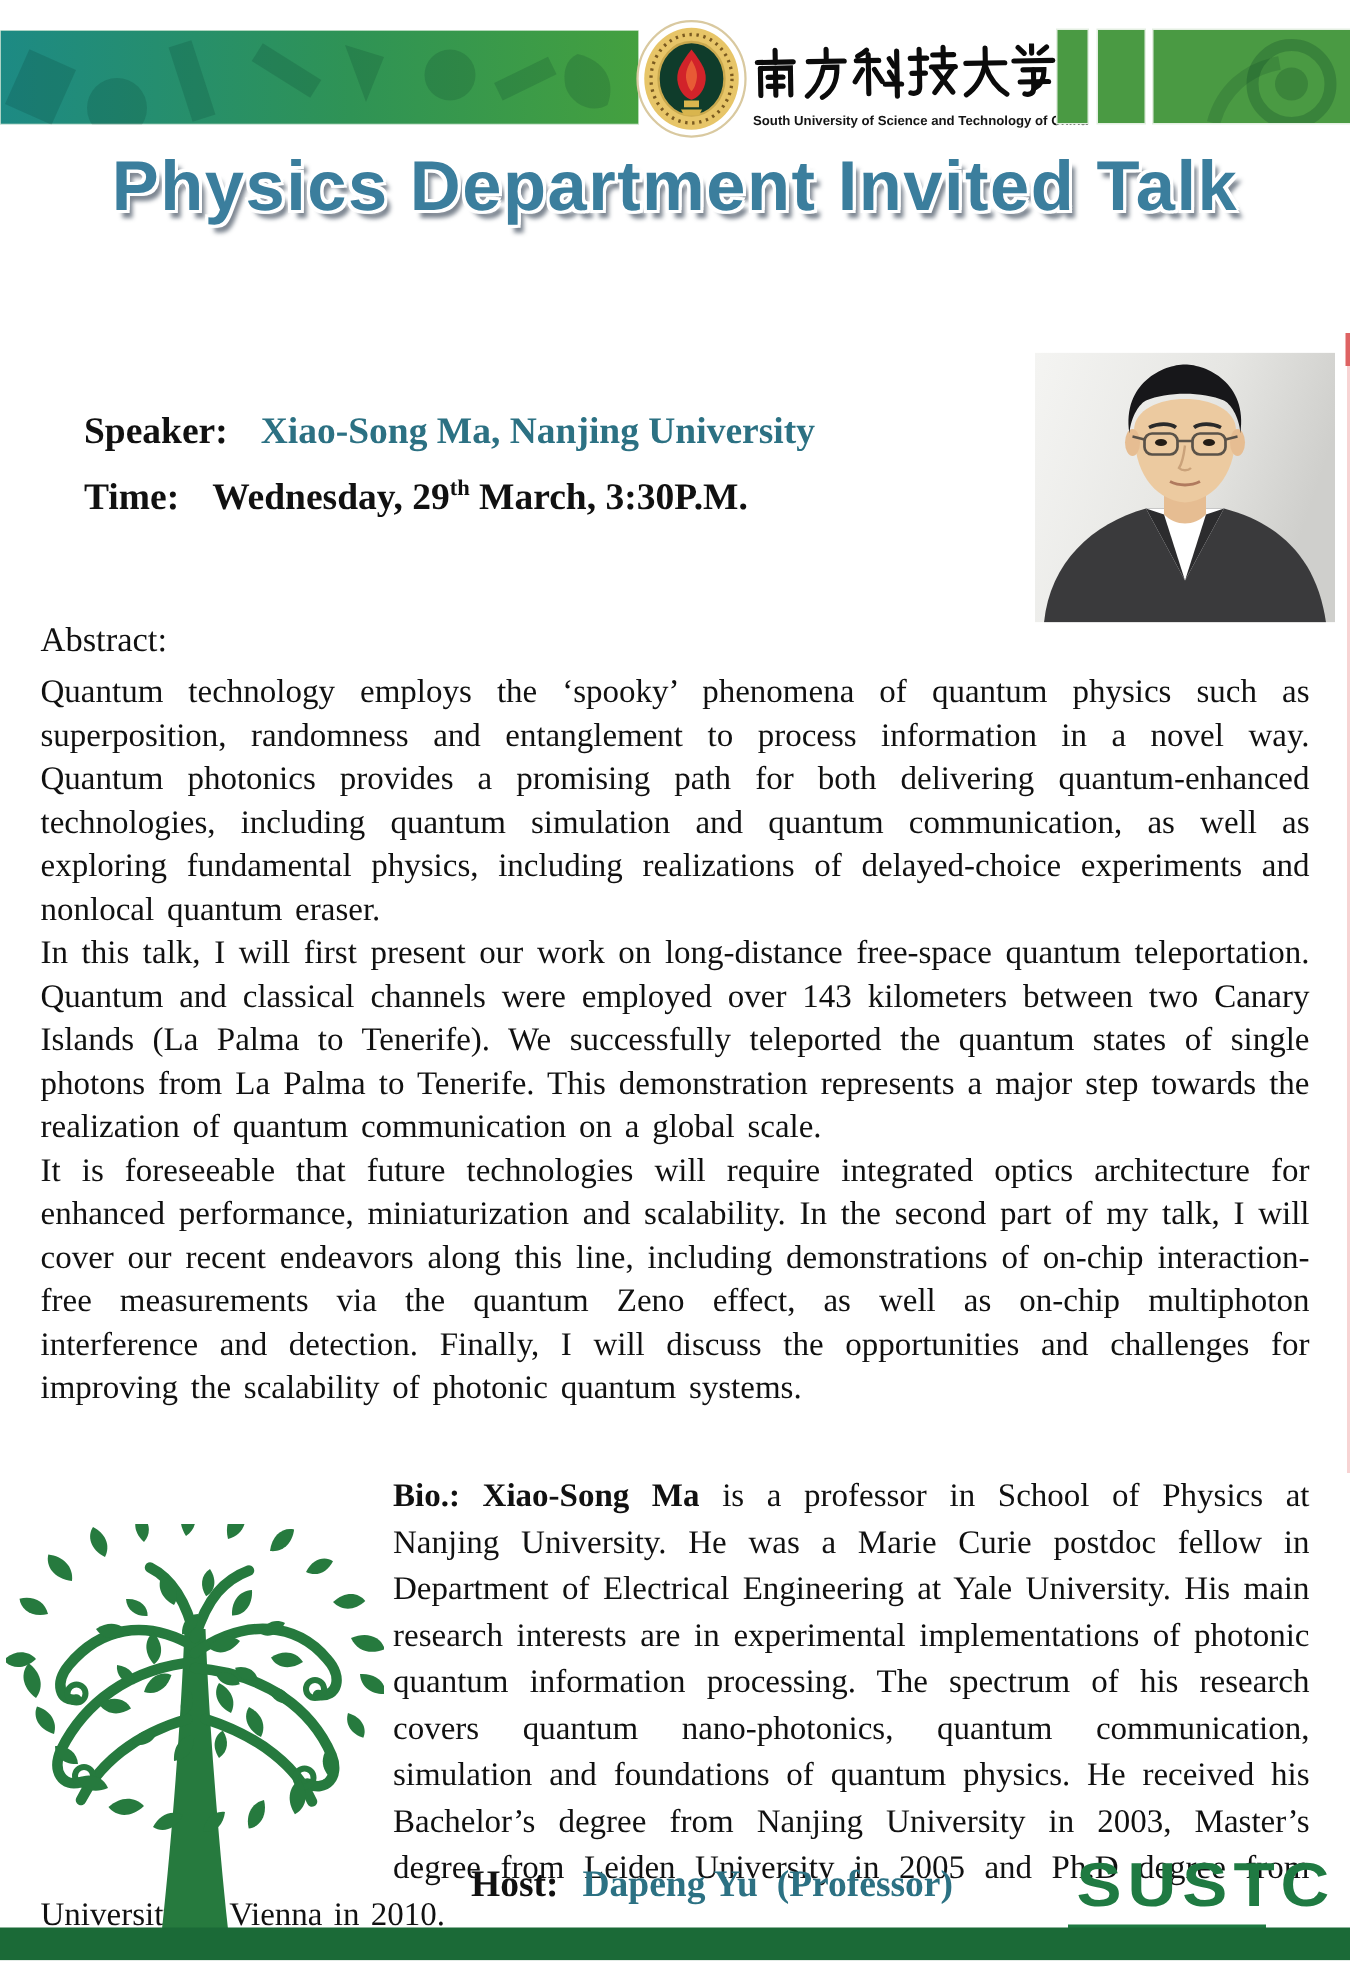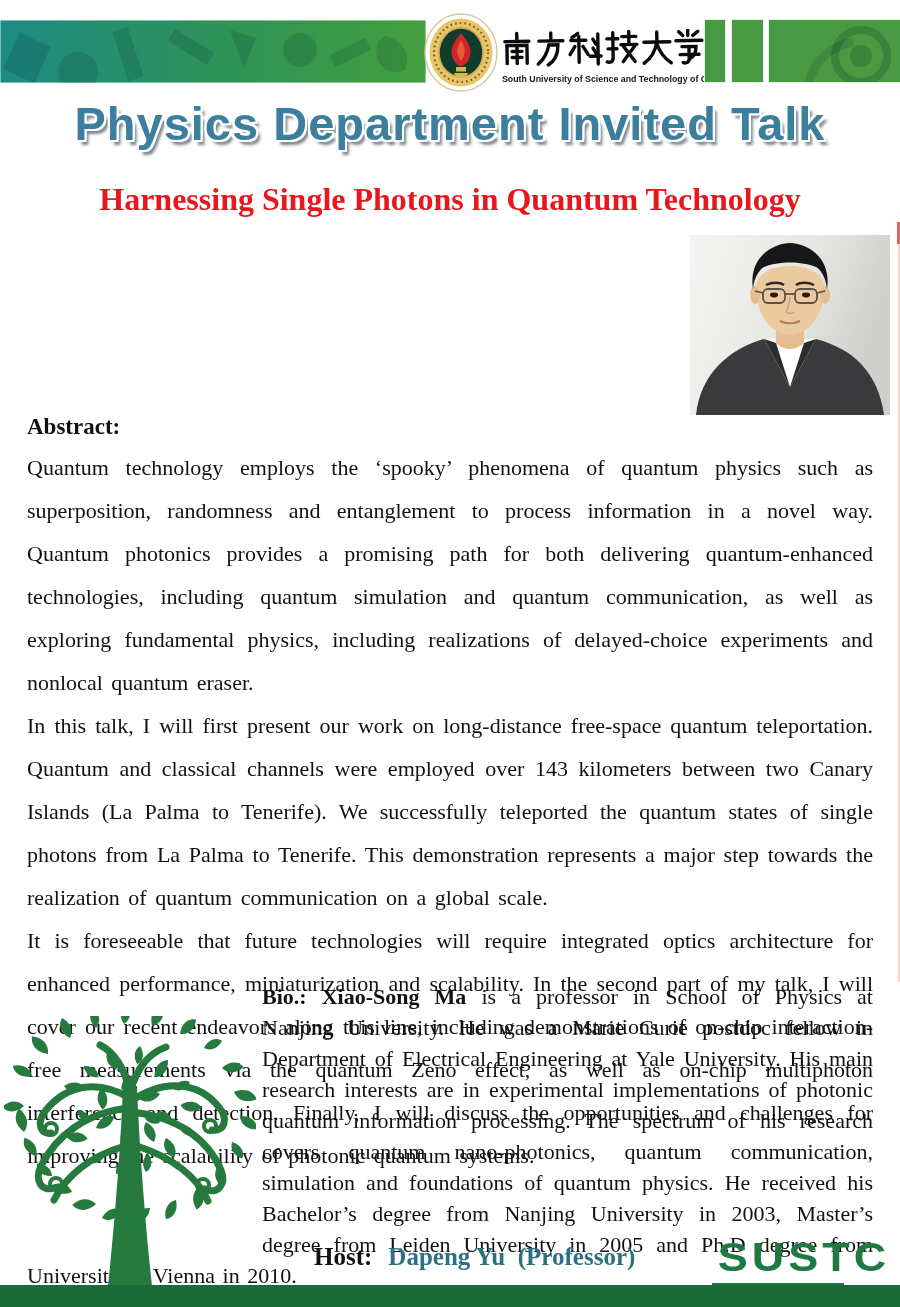--- a/index.html
+++ b/index.html
@@ -32,23 +32,23 @@
   .info{position:absolute;left:56px;top:274px;width:620px;}
   .info-row{font-size:25px;font-weight:bold;color:#111;margin-bottom:16px;white-space:nowrap;}
   .info-label{margin-right:22px;}
   .teal{color:#2c7183;}
   .info sup{font-size:60%;vertical-align:super;}
 
   
   .photo{position:absolute;left:690px;top:235px;width:200px;height:180px;overflow:hidden;}
 
   
-  .abstract-heading{position:absolute;left:27px;top:414px;font-size:23px;font-weight:bold;}
+  .abstract-heading{position:absolute;left:27px;top:414px;font-size:23px;font-weight:normal;}
   .abstract-body{position:absolute;left:27px;top:446px;width:846px;font-size:22px;
-      line-height:43px;text-align:justify;word-spacing:3px;}
+      line-height:29px;text-align:justify;word-spacing:3px;}
   .abstract-body p{margin:0;}
 
   
   .bio{position:absolute;left:27px;top:981px;width:846px;font-size:22px;line-height:31px;
       text-align:justify;word-spacing:2px;}
   .tree-float{float:left;width:235px;height:228px;margin-top:28px;}
   .bio-lead{font-weight:bold;}
   .tree-art{position:absolute;left:4px;top:1016px;width:252px;height:270px;}
 
   
@@ -162,23 +162,28 @@
   <div class="hbar hbar2"></div>
   <div class="hblock">
     <svg width="131" height="62" viewBox="0 0 131 62">
       <circle cx="92" cy="36" r="26" fill="none" stroke="rgba(0,50,30,0.22)" stroke-width="8"></circle>
       <circle cx="92" cy="36" r="11" fill="rgba(0,50,30,0.20)"></circle>
       <path d="M40,62 C46,40 62,26 84,22" fill="none" stroke="rgba(0,50,30,0.16)" stroke-width="9"></path>
     </svg>
   </div>
 
   <div class="main-title">Physics Department Invited Talk</div>
-  <div class="talk-title">Harnessing Single Photons in Quantum Technology</div>
 
   <div class="info">
+    <div class="info-row">
+      <span class="info-label">Speaker:</span><span class="teal">Xiao-Song Ma, Nanjing University</span>
+    </div>
+    <div class="info-row">
+      <span class="info-label">Time:</span><span><span>Wednesday, 29</span><sup>th</sup><span> March, 3:30P.M.</span></span>
+    </div>
   </div>
 
   <div class="photo">
     <svg width="200" height="180" viewBox="0 0 200 180">
       <defs>
         <linearGradient id="pbg" x1="0" y1="0" x2="1" y2="0.3">
           <stop offset="0" stop-color="#f4f4f2"></stop>
             <stop offset="0.6" stop-color="#e6e6e3"></stop>
             <stop offset="1" stop-color="#cfcfcc"></stop>
         </linearGradient>

